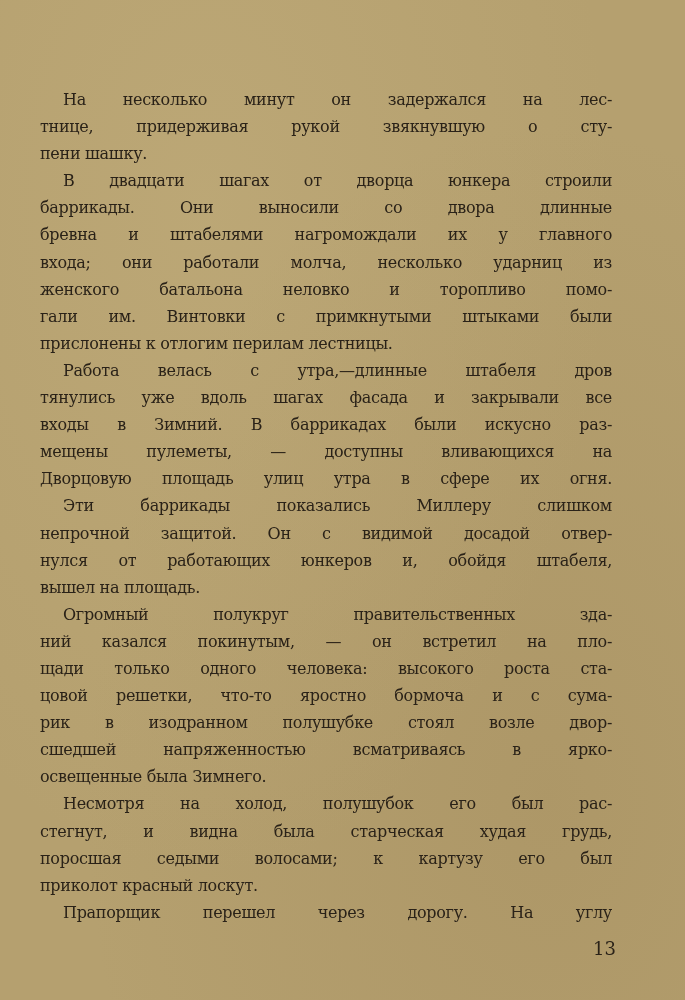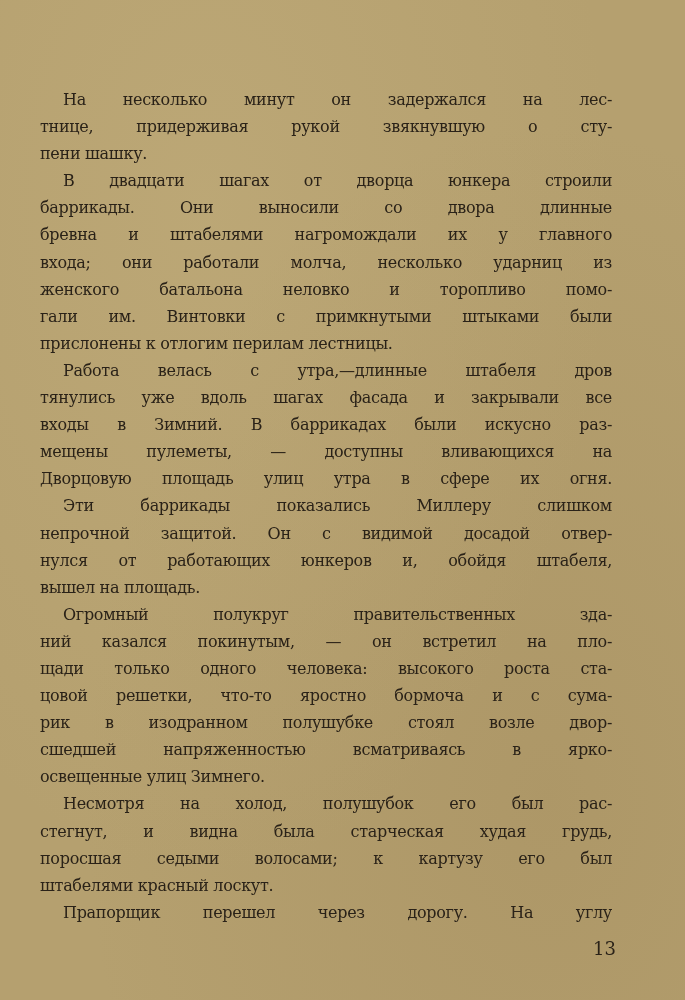--- a/index.html
+++ b/index.html
@@ -75,28 +75,28 @@
       <span class="line last">вышел на площадь.</span>
     </div>
 
     <div>
       <span class="line indent">Огромный полукруг правительственных зда-</span>
       <span class="line">ний казался покинутым, — он встретил на пло-</span>
       <span class="line">щади только одного человека: высокого роста ста-</span>
       <span class="line">цовой решетки, что-то яростно бормоча и с сума-</span>
       <span class="line">рик в изодранном полушубке стоял возле двор-</span>
       <span class="line">сшедшей напряженностью всматриваясь в ярко-</span>
-      <span class="line last">освещенные улиц Зимнего.</span>
+      <span class="line last">освещенные была Зимнего.</span>
     </div>
 
     <div>
       <span class="line indent">Несмотря на холод, полушубок его был рас-</span>
       <span class="line">стегнут, и видна была старческая худая грудь,</span>
       <span class="line">поросшая седыми волосами; к картузу его был</span>
-      <span class="line last">штабелями красный лоскут.</span>
+      <span class="line last">приколот красный лоскут.</span>
     </div>
 
     <div>
       <span class="line indent">Прапорщик перешел через дорогу. На углу</span>
     </div>
 
   </div>
 
   <div class="page-number">13</div>
 </div>

